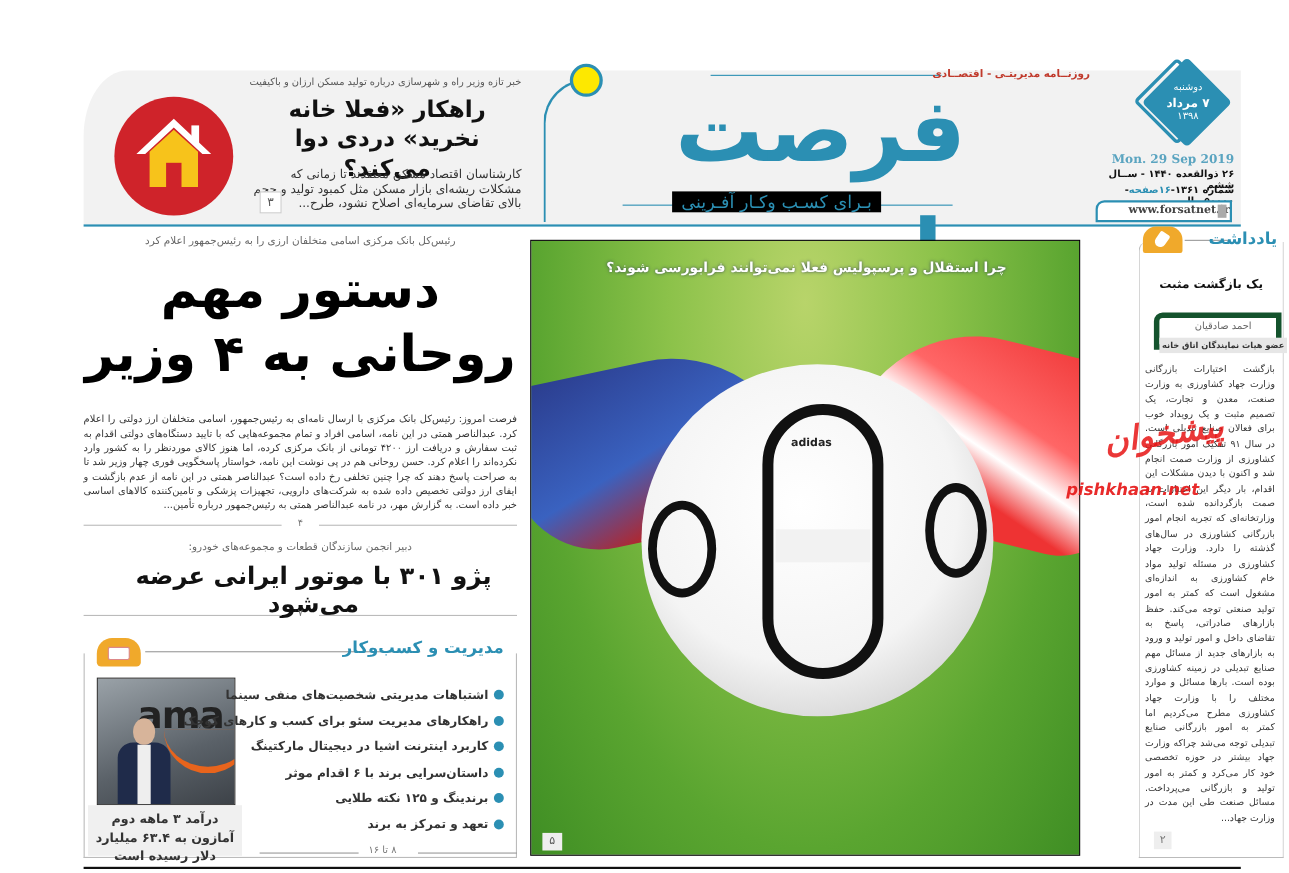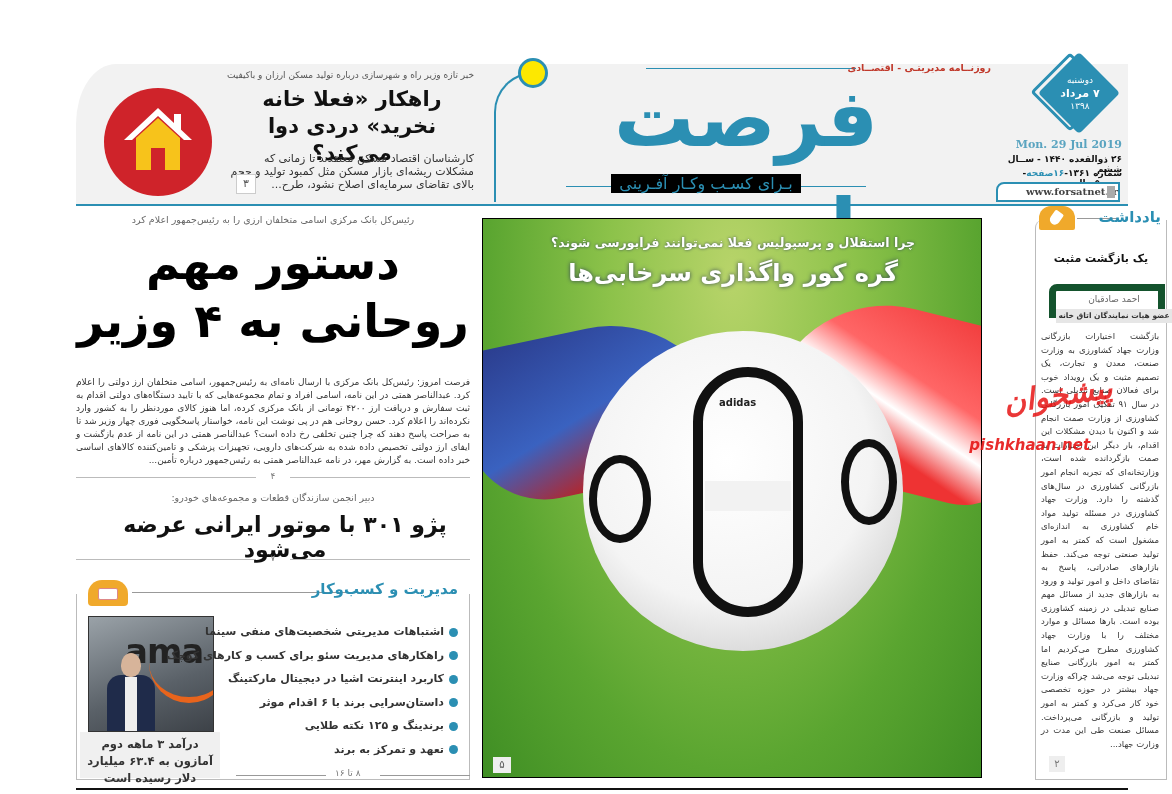--- a/index.html
+++ b/index.html
@@ -97,21 +97,21 @@
   #photo-page { position: absolute; left: 10px; top: 538px; width: 18px; height: 16px; background: #eee; font-size: 10px; text-align: center; line-height: 16px; color: #555; }
 
   
   #note { position: absolute; left: 1035px; top: 206px; width: 132px; height: 574px; }
   #note-frame { position: absolute; left: 0; top: 14px; width: 132px; height: 560px; border: 1px solid #bbb; border-top: none; border-radius: 8px 0 0 0; }
   #note-icon { position: absolute; left: 4px; top: 0; width: 36px; height: 24px; background: #f0a92b; border-radius: 12px 12px 2px 2px; }
   #note-icon .pen { position: absolute; left: 12px; top: 5px; width: 10px; height: 14px; background: #fff; transform: rotate(35deg); border-radius: 2px 2px 6px 6px; }
   #note-topline { position: absolute; left: 42px; top: 12px; width: 40px; height: 1px; background: #999; }
   #note-title { position: absolute; right: 6px; top: 2px; font-size: 15px; font-weight: bold; color: #2b8fb3; }
   #note-headline { position: absolute; left: 0; top: 46px; width: 132px; text-align: center; font-size: 11px; font-weight: bold; color: #111; }
-  #author-box { position: absolute; left: 14px; top: 78px; width: 116px; height: 34px; border: 7px solid #14532d; border-radius: 8px 0 0 0; }
+  #author-box { position: absolute; left: 14px; top: 78px; width: 116px; height: 34px; border: 5px solid #14532d; border-radius: 8px 0 0 0; }
   #author-name { position: absolute; left: 0; top: 3px; width: 116px; text-align: center; font-size: 9px; color: #666; }
   #author-role { position: absolute; left: 0; top: 18px; width: 116px; height: 14px; background: #e6e6e6; text-align: center; font-size: 7.5px; color: #333; font-weight: bold; line-height: 14px; }
   #note-body { position: absolute; left: 6px; top: 124px; width: 118px; font-size: 8.5px; line-height: 13.6px; color: #333; text-align: justify; }
   #note-page { position: absolute; left: 14px; top: 550px; width: 16px; height: 16px; background: #eee; font-size: 10px; text-align: center; line-height: 16px; color: #777; }
   #watermark { position: absolute; left: 966px; top: 380px; width: 150px; height: 80px; transform: rotate(-8deg); pointer-events: none; }
   #watermark .w1 { font-size: 30px; font-weight: bold; color: rgba(230,20,20,0.85); font-style: italic; }
   #watermark .w2 { position: absolute; left: 0; top: 54px; font-size: 15px; font-weight: bold; font-style: italic; color: rgba(230,20,20,0.9); transform: rotate(8deg); direction: ltr; }
 
   
   #bottom-rule { position: absolute; left: 76px; top: 788px; width: 1052px; height: 2px; background: #111; }
@@ -149,21 +149,21 @@
   </div>
 
   <div id="dateblock" class="rtl">
     <div id="date-diamond-back"></div>
     <div id="date-diamond"></div>
     <div id="date-text">
       <div>دوشنبه</div>
       <div class="big">۷ مرداد</div>
       <div>۱۳۹۸</div>
     </div>
-    <div id="date-en">Mon. 29 Jul 2019</div>
+    <div id="date-en">Mon. 29 Sep 2019</div>
     <div id="date-hijri">۲۶ ذوالقعده ۱۴۴۰ - ســال ششم</div>
     <div id="issue">
       <span>شماره ۱۳۶۱-</span><span class="pg">۱۶صفحه</span><span>- ۵۰۰۰۰ریال</span>
     </div>
     <div id="website">
       <span>www.forsatnet.ir</span>
       <span class="bar"></span>
     </div>
   </div>
 </div>
@@ -220,21 +220,20 @@
   <div id="boot-blue"></div>
   <div id="boot-red"></div>
   <div id="ball">
     <div class="panel-l"></div>
     <div class="panel-r"></div>
     <div class="eight"></div>
     <div class="waist"></div>
     <div class="brand">adidas</div>
   </div>
   <div id="photo-kicker">چرا استقلال و پرسپولیس فعلا نمی‌توانند فرابورسی شوند؟</div>
-  <div id="photo-title">گره کور واگذاری سرخابی‌ها</div>
   <div id="photo-page">۵</div>
 </div>
 
 <div id="note" class="rtl">
   <div id="note-frame"></div>
   <div id="note-icon">
       <div class="pen"></div>
     </div>
   <div id="note-topline"></div>
   <div id="note-title">یادداشت</div>

